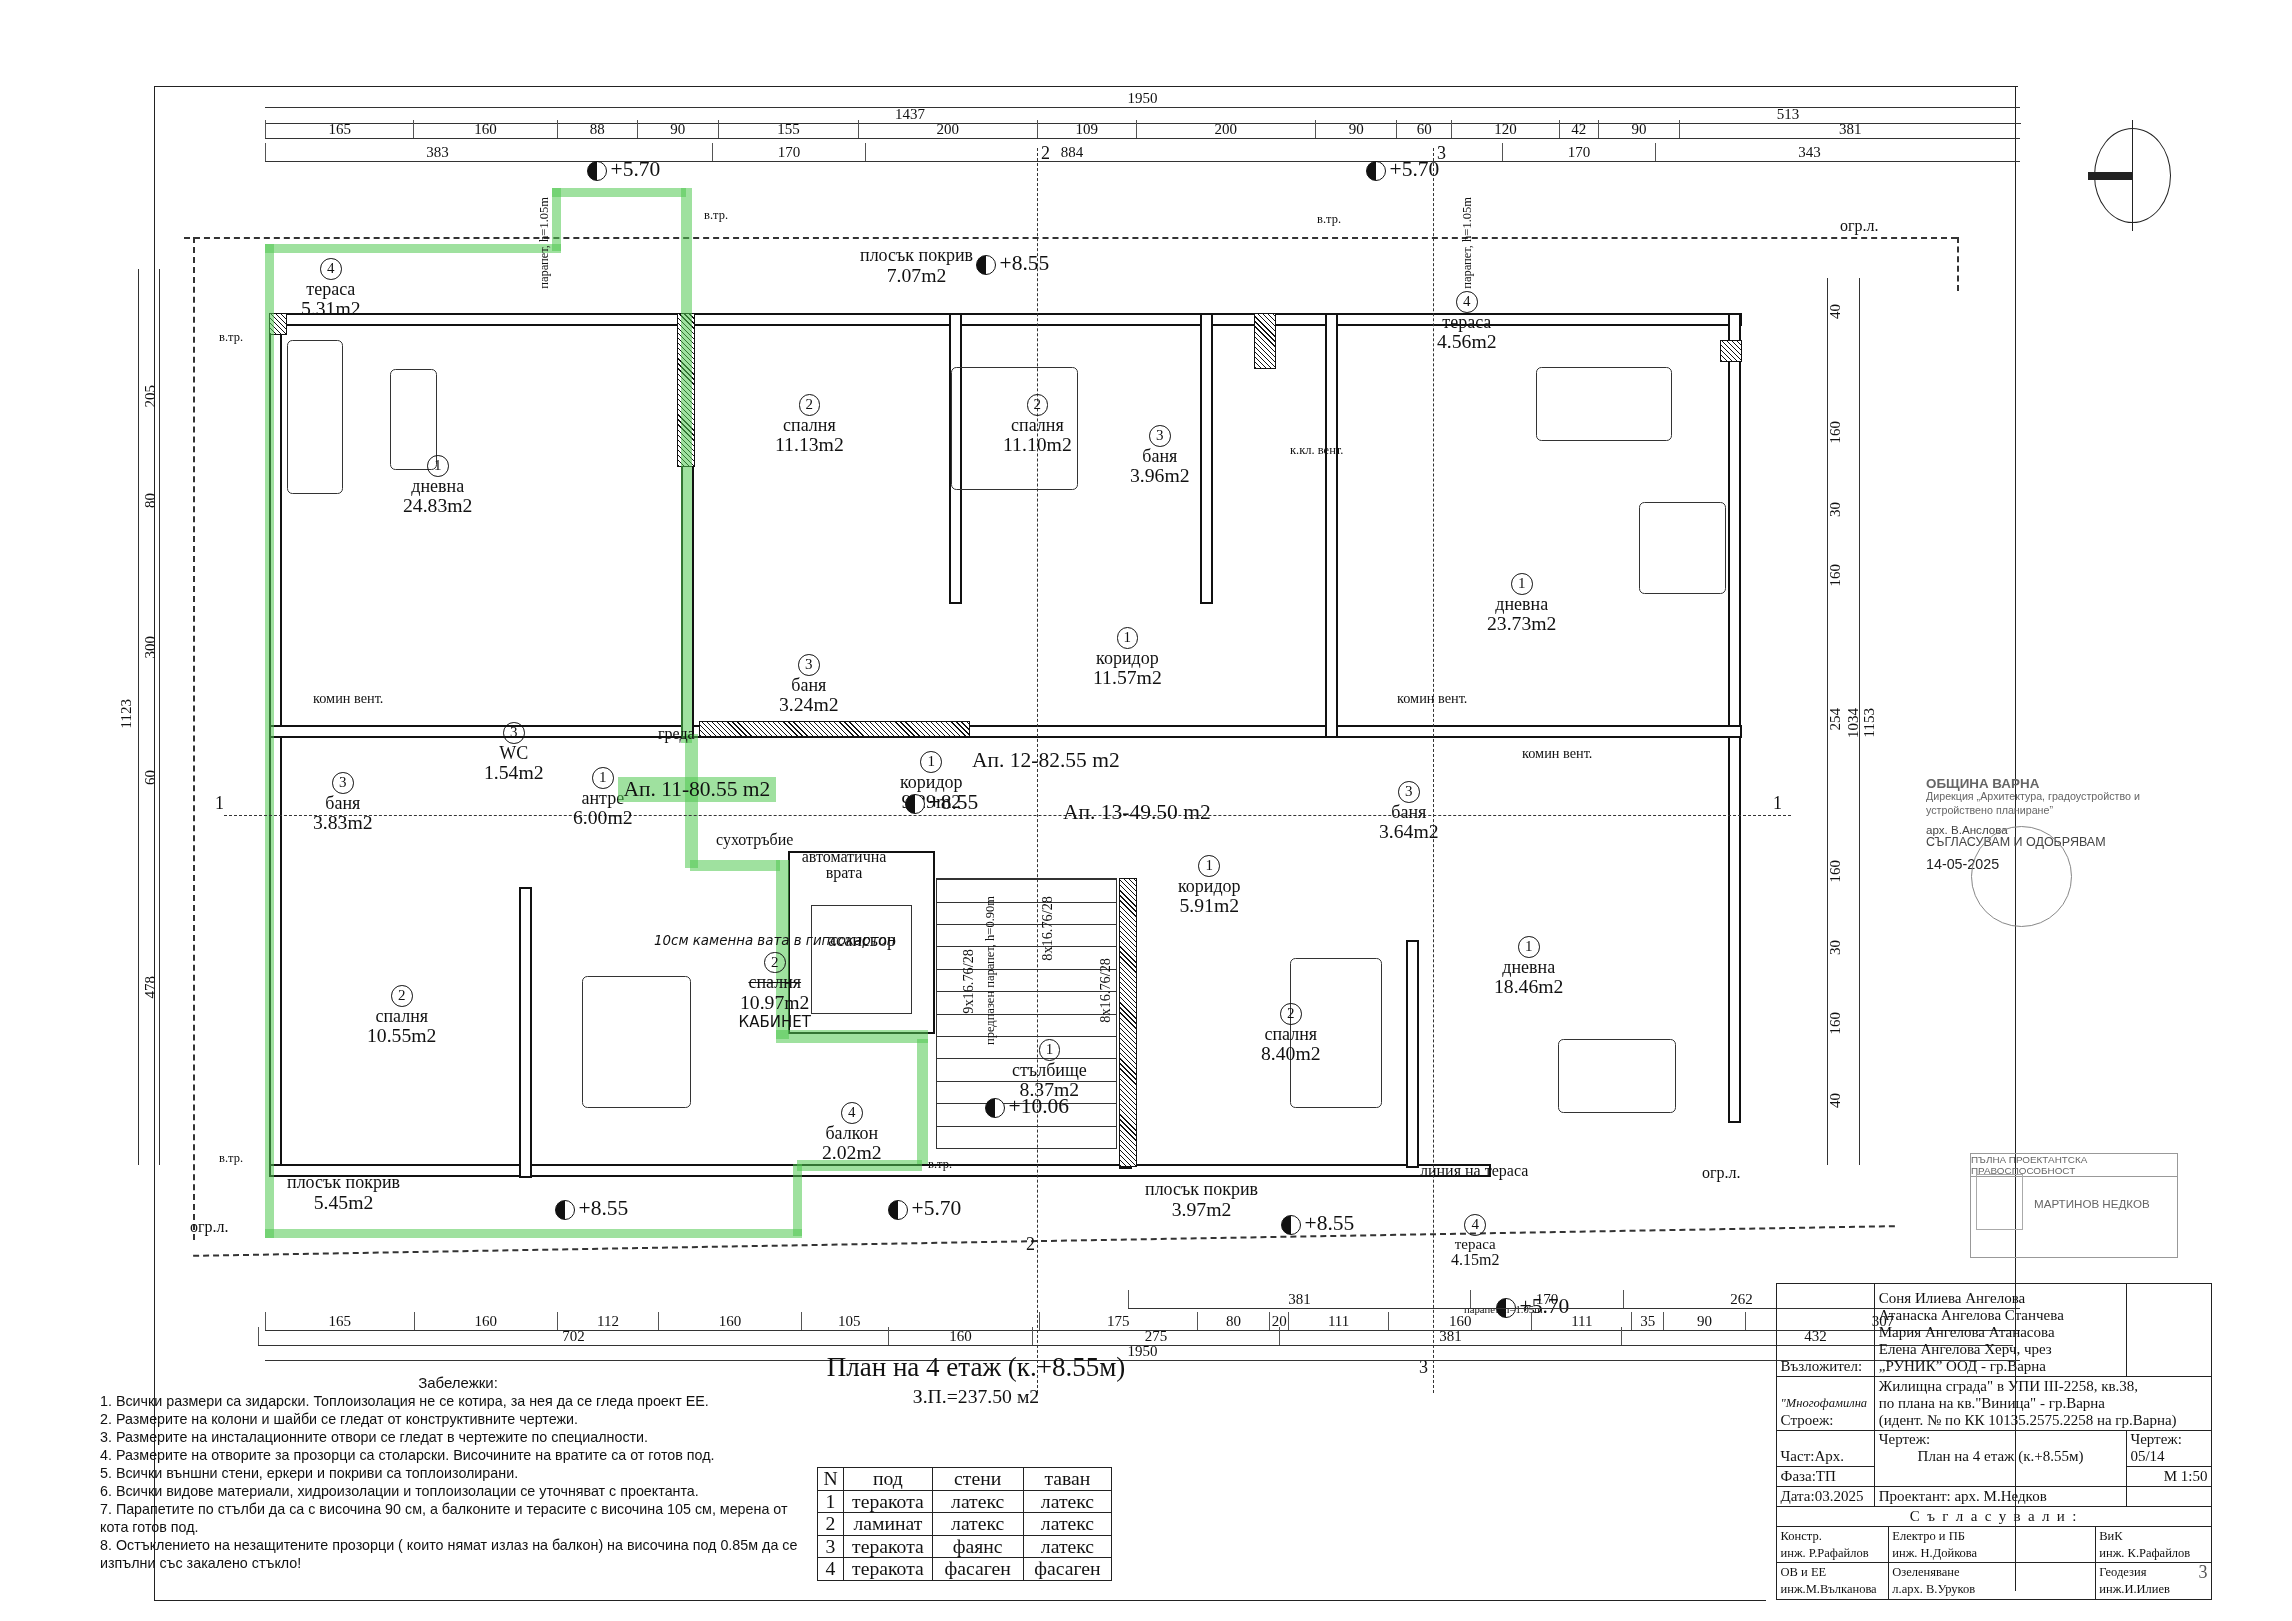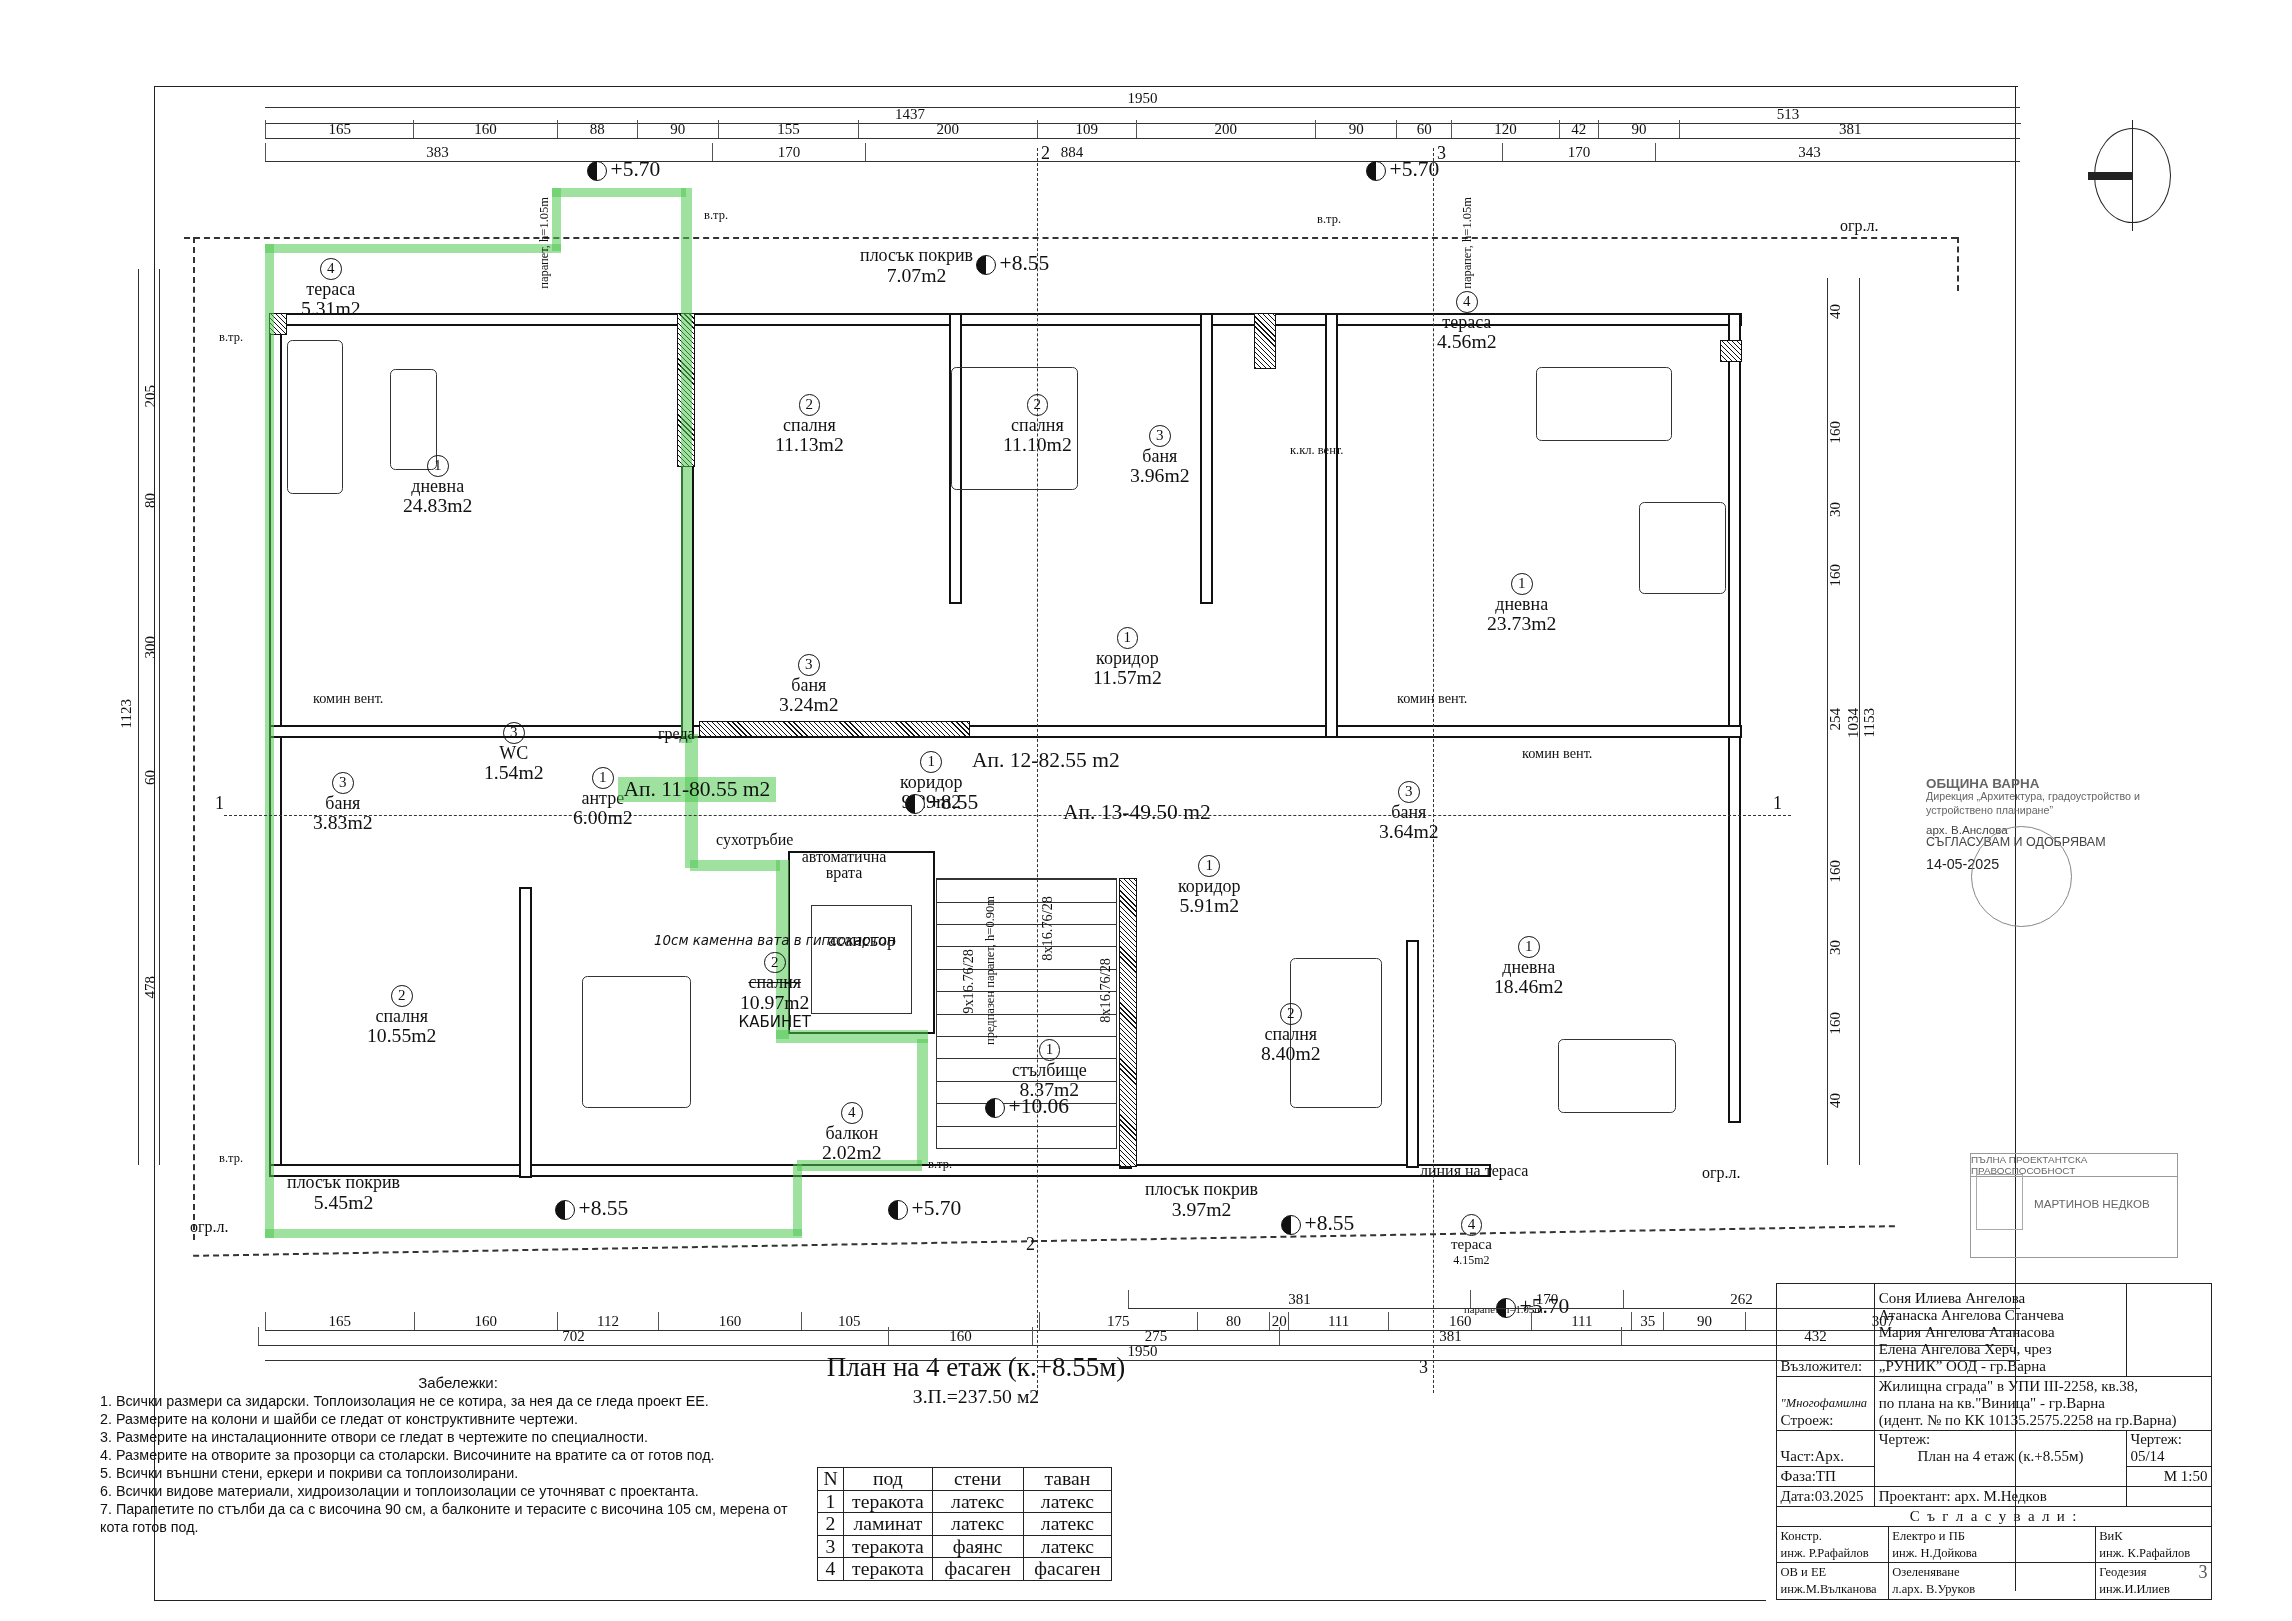--- a/index.html
+++ b/index.html
@@ -204,21 +204,21 @@
 <div class="room" style="left:1261px;top:1003px;"><div class="num">2</div><div>спалня</div><div class="area">8.40m2</div></div>
 <div class="room" style="left:1494px;top:936px;"><div class="num">1</div><div>дневна</div><div class="area">18.46m2</div></div>
 <div class="room" style="left:287px;top:1173px;">
     <div>плосък покрив</div>
     <div class="area">5.45m2</div>
   </div>
 <div class="room" style="left:1145px;top:1180px;">
     <div>плосък покрив</div>
     <div class="area">3.97m2</div>
   </div>
-<div class="room" style="left:1451px;top:1214px;font-size:15px;line-height:16px;"><div class="num">4</div><div>тераса</div><div class="area" style="font-size:12px;">4.15m2</div></div>
+<div class="room" style="left:1451px;top:1214px;font-size:15px;line-height:16px;"><div class="num">4</div><div>тераса</div><div class="area" style="font-size:16px;">4.15m2</div></div>
 
 <div class="apt hl" style="left:618px;top:777px;">Ап. 11-80.55 m2</div>
 <div class="apt" style="left:972px;top:748px;">Ап. 12-82.55 m2</div>
 <div class="apt" style="left:1063px;top:800px;">Ап. 13-49.50 m2</div>
 
 <div class="level" style="left:587px;top:157px;"><span class="mark"></span><span>+5.70</span></div>
 <div class="level" style="left:976px;top:251px;"><span class="mark"></span><span>+8.55</span></div>
 <div class="level" style="left:1366px;top:157px;"><span class="mark"></span><span>+5.70</span></div>
 <div class="level" style="left:905px;top:790px;"><span class="mark"></span><span>+8.55</span></div>
 <div class="level" style="left:985px;top:1094px;"><span class="mark"></span><span>+10.06</span></div>
@@ -281,20 +281,21 @@
 
 <div class="notes">
   <div class="hd">Забележки:</div>
   <div>1. Всички размери са зидарски. Топлоизолация не се котира, за нея да се гледа проект ЕЕ.</div>
   <div>2. Размерите на колони и шайби се гледат от конструктивните чертежи.</div>
   <div>3. Размерите на инсталационните отвори се гледат в чертежите по специалности.</div>
   <div>4. Размерите на отворите за прозорци са столарски. Височините на вратите са от готов под.</div>
   <div>5. Всички външни стени, еркери и покриви са топлоизолирани.</div>
   <div>6. Всички видове материали, хидроизолации и топлоизолации се уточняват с проектанта.</div>
   <div>7. Парапетите по стълби да са с височина 90 см, а балконите и терасите с височина 105 см, мерена от кота готов под.</div>
+  <div>8. Остъклението на незащитените прозорци ( които нямат излаз на балкон) на височина под 0.85м да се изпълни със закалено стъкло!</div>
 </div>
 <div class="abs" style="left:154px;top:1600px;width:1612px;border-top:1.8px solid #222;"></div>
 
 <table class="fin">
   <tbody>
       <tr>
     <td>N</td>
     <td style="width:77px">под</td>
     <td style="width:79px">стени</td>
     <td style="width:77px">таван</td>

